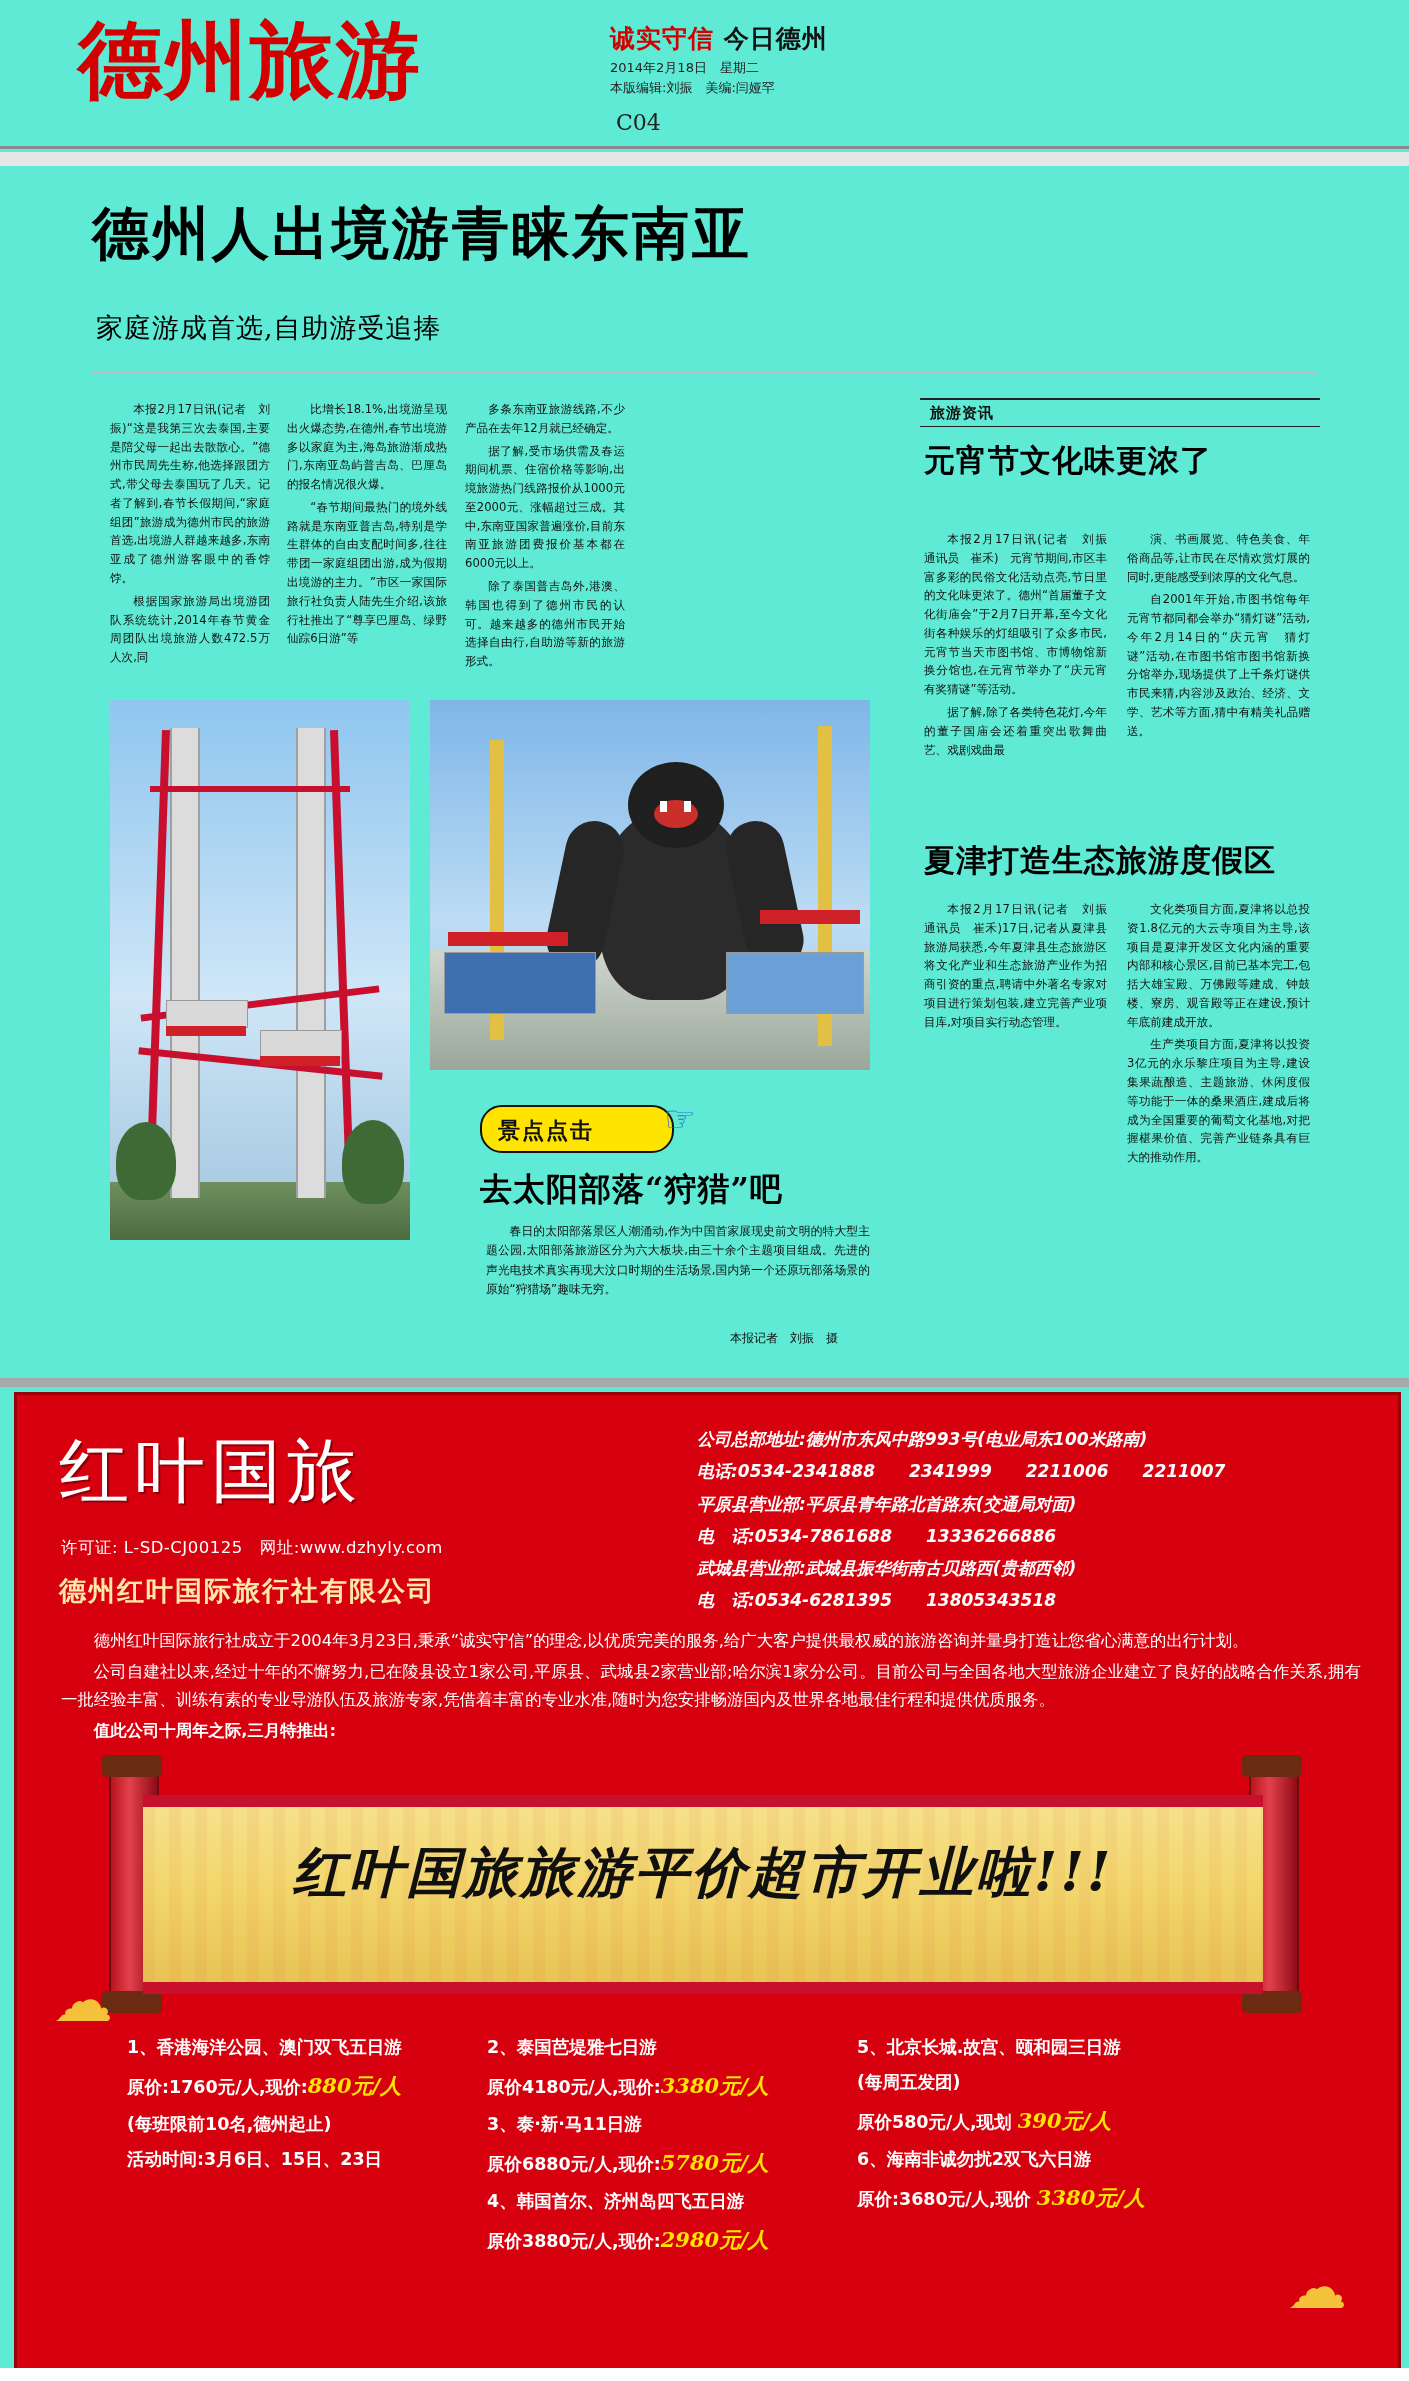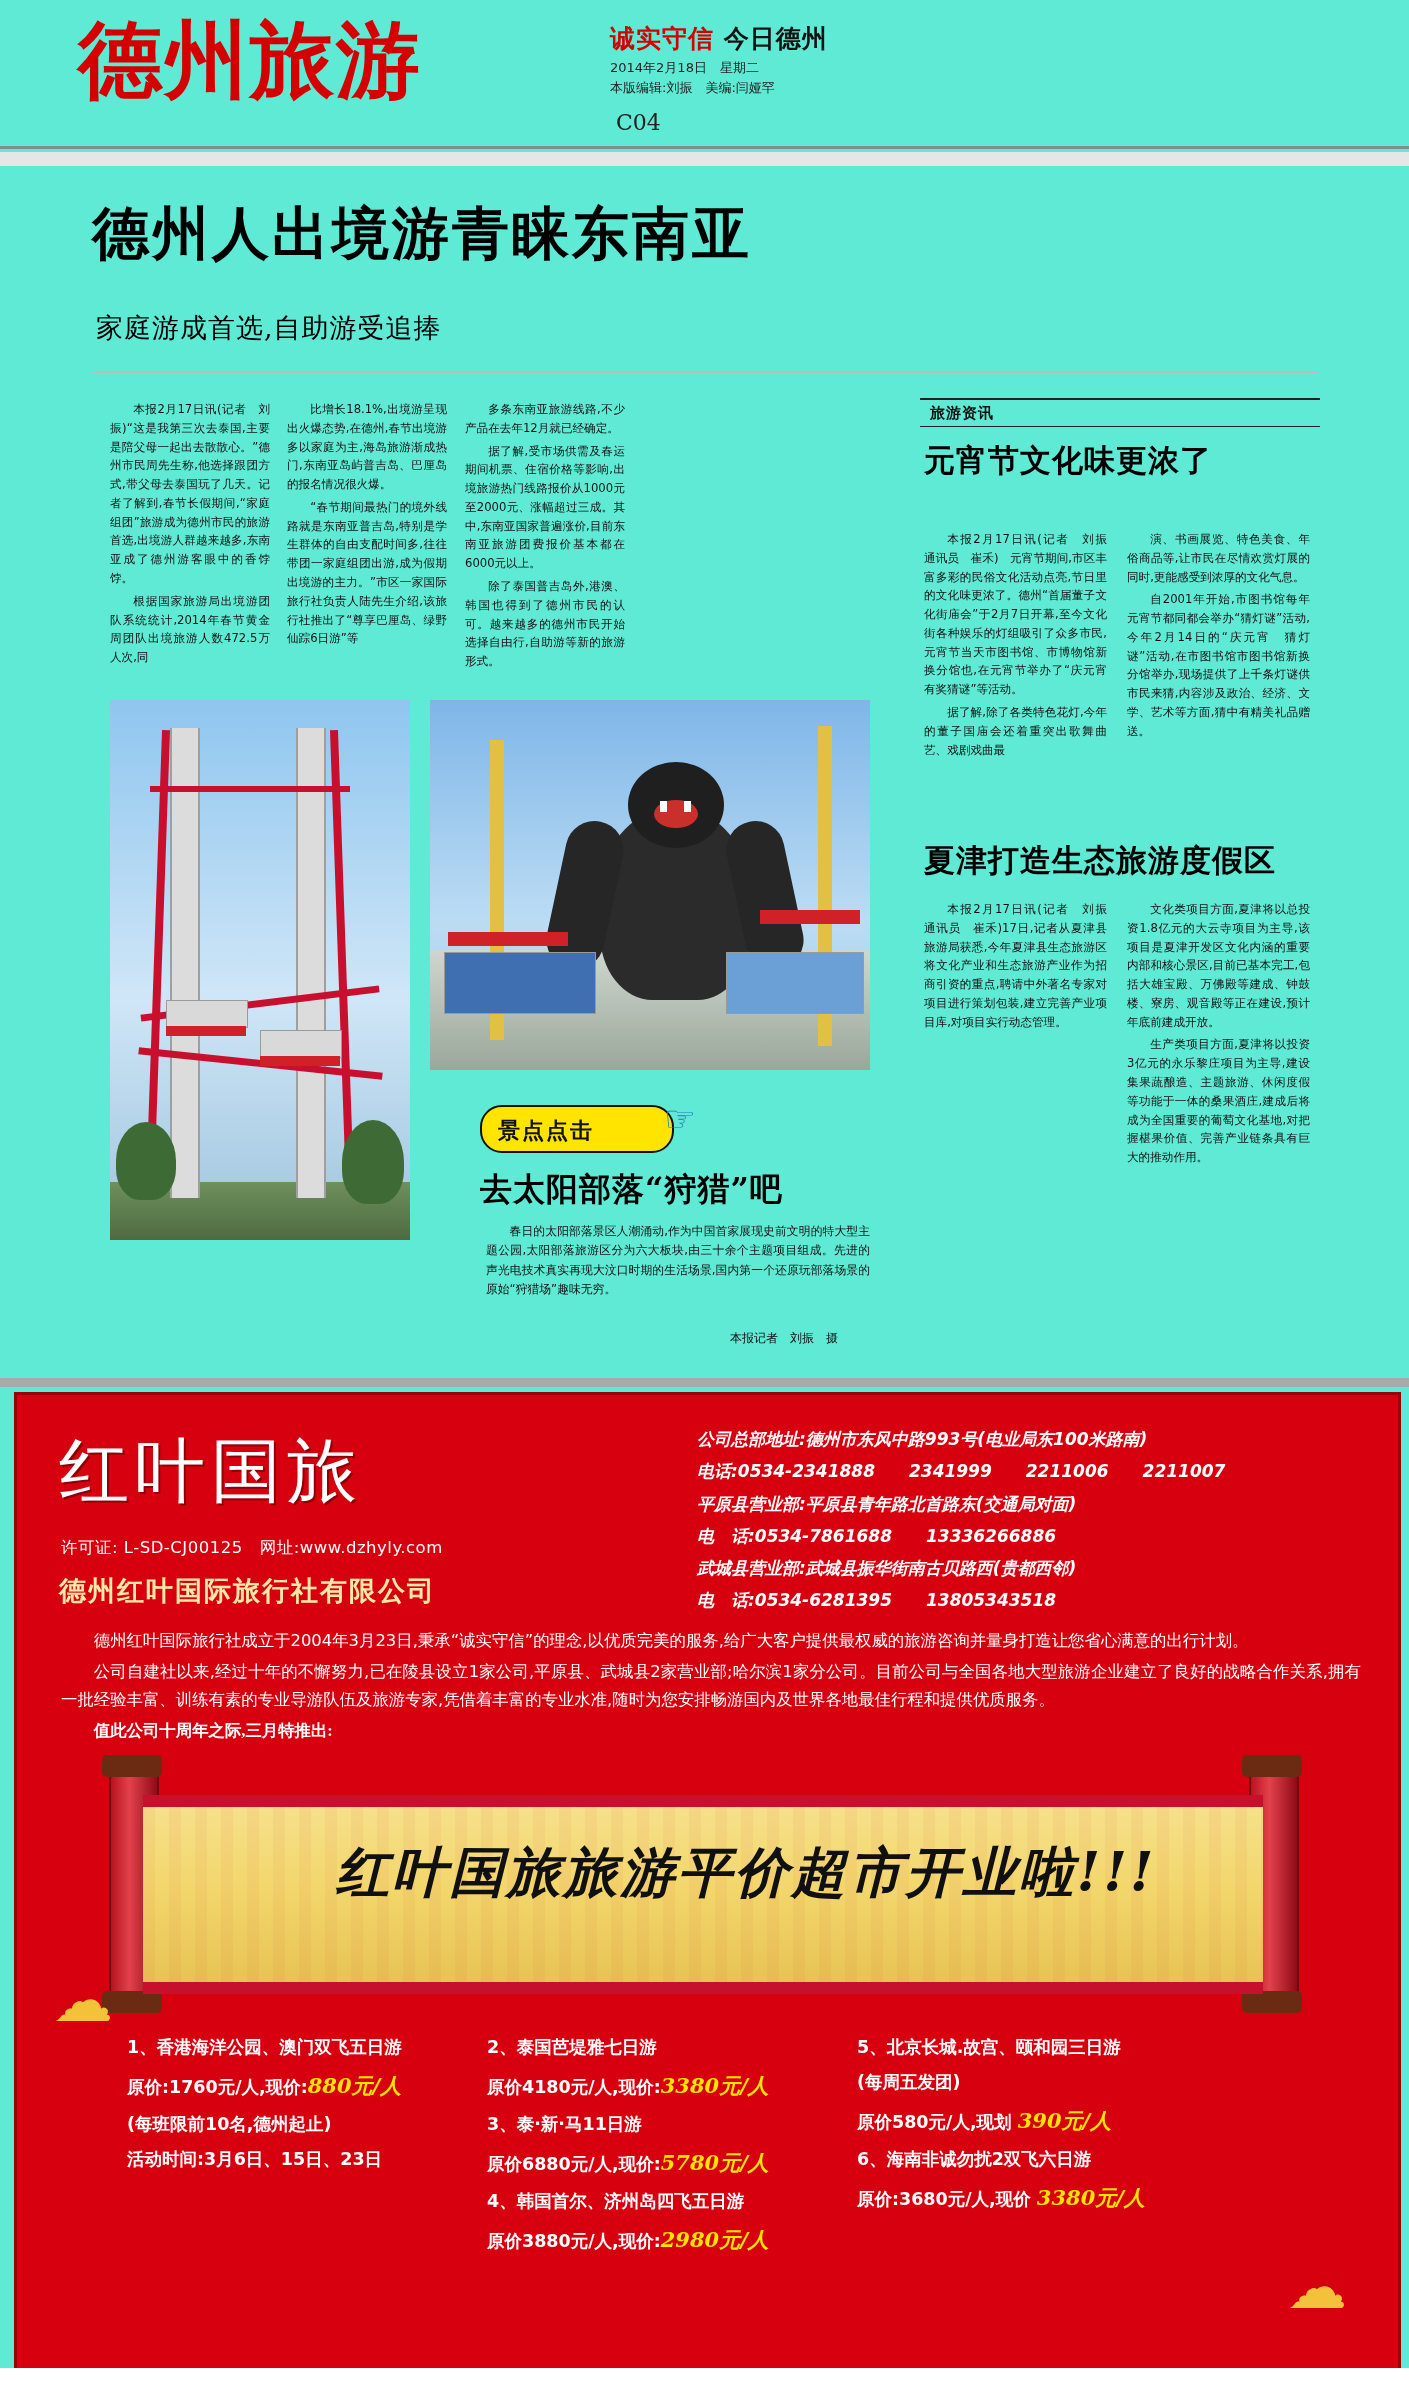--- a/index.html
+++ b/index.html
@@ -76,27 +76,27 @@
 
   
   .ad{position:absolute;left:14px;top:1392px;width:1381px;height:975px;background:#d7000f;border:3px solid #9b0009;}
   .ad-logo{position:absolute;left:42px;top:30px;font-family:"DejaVu Serif",serif;font-weight:normal;font-size:70px;color:#ffffff;letter-spacing:6px;text-shadow:2px 2px 0 #8d0007;}
   .ad-license{position:absolute;left:44px;top:142px;font-size:16.5px;color:#fff;letter-spacing:.5px;}
   .ad-company{position:absolute;left:42px;top:178px;font-family:"DejaVu Serif",serif;font-size:27px;color:#ffe9a8;font-weight:bold;letter-spacing:2px;}
   .ad-contact{position:absolute;left:680px;top:28px;width:720px;color:#fff;font-size:17px;line-height:1.9;font-weight:bold;font-style:italic;}
   .ad-contact div{white-space:nowrap;}
   .ad-body{position:absolute;left:44px;top:232px;width:1300px;color:#fff;font-size:16.4px;line-height:1.75;text-align:justify;}
   .ad-body p{margin:0 0 2px 0;text-indent:2em;}
-  .ad-body .hi{font-weight:bold;font-family:Liberation Serif, serif;}
+  .ad-body .hi{font-weight:bold;}
 
   
   .scroll{position:absolute;left:126px;top:400px;width:1120px;height:175px;background:linear-gradient(#f6e08a,#f3d76d 45%,#e8c354);border-top:12px solid #c7102c;border-bottom:12px solid #c7102c;}
   .scroll-pat{position:absolute;left:0;top:0;width:100%;height:100%;background:
      repeating-linear-gradient(90deg,rgba(200,40,40,.05) 0 12px,rgba(255,255,255,0) 12px 26px);}
-  .scroll-text{position:absolute;left:0;top:30px;width:1120px;text-align:center;font-family:"DejaVu Serif",serif;font-weight:bold;font-size:54px;color:#101010;letter-spacing:3px;font-style:italic;padding-left:43px;}
+  .scroll-text{position:absolute;left:0;top:30px;width:1120px;text-align:center;font-family:"DejaVu Serif",serif;font-weight:bold;font-size:54px;color:#101010;letter-spacing:3px;font-style:italic;}
   .roller{position:absolute;top:372px;width:46px;height:232px;background:linear-gradient(90deg,#b8131f,#e2414c 40%,#8f0b17);border-radius:8px;border:2px solid #6f0a12;}
   .roller.l{left:92px;} .roller.r{left:1232px;}
   .roller-cap{position:absolute;width:60px;height:22px;background:#6b2a12;border-radius:5px;}
 
   
   .cloud{position:absolute;color:#f3c23a;font-size:60px;line-height:1;}
 
   
   .price{position:absolute;color:#ffffff;font-size:17.5px;line-height:2.0;font-weight:bold;}
   .price .row{white-space:nowrap;}

